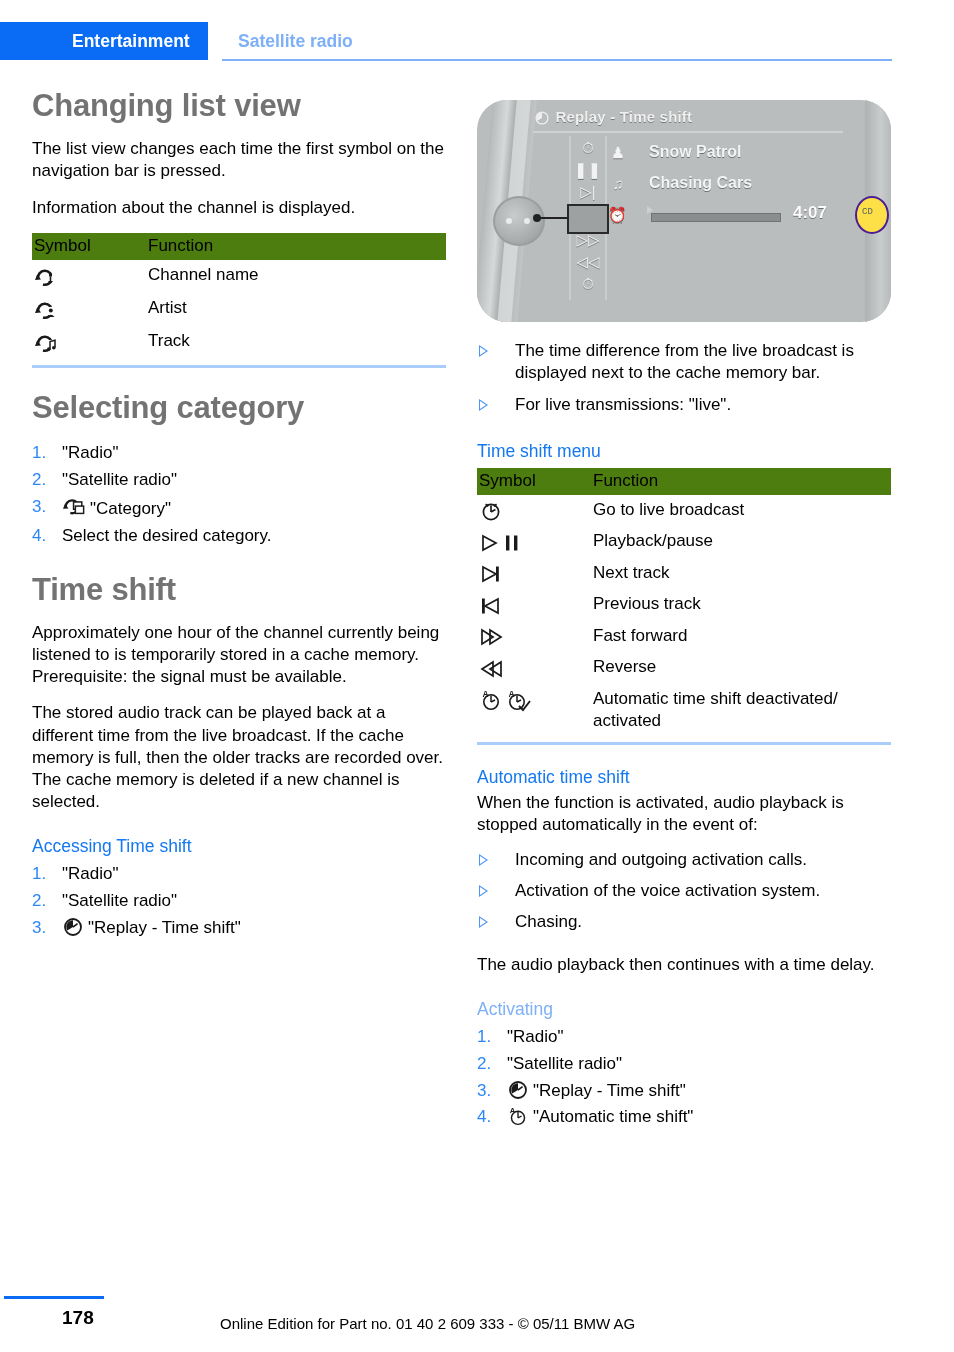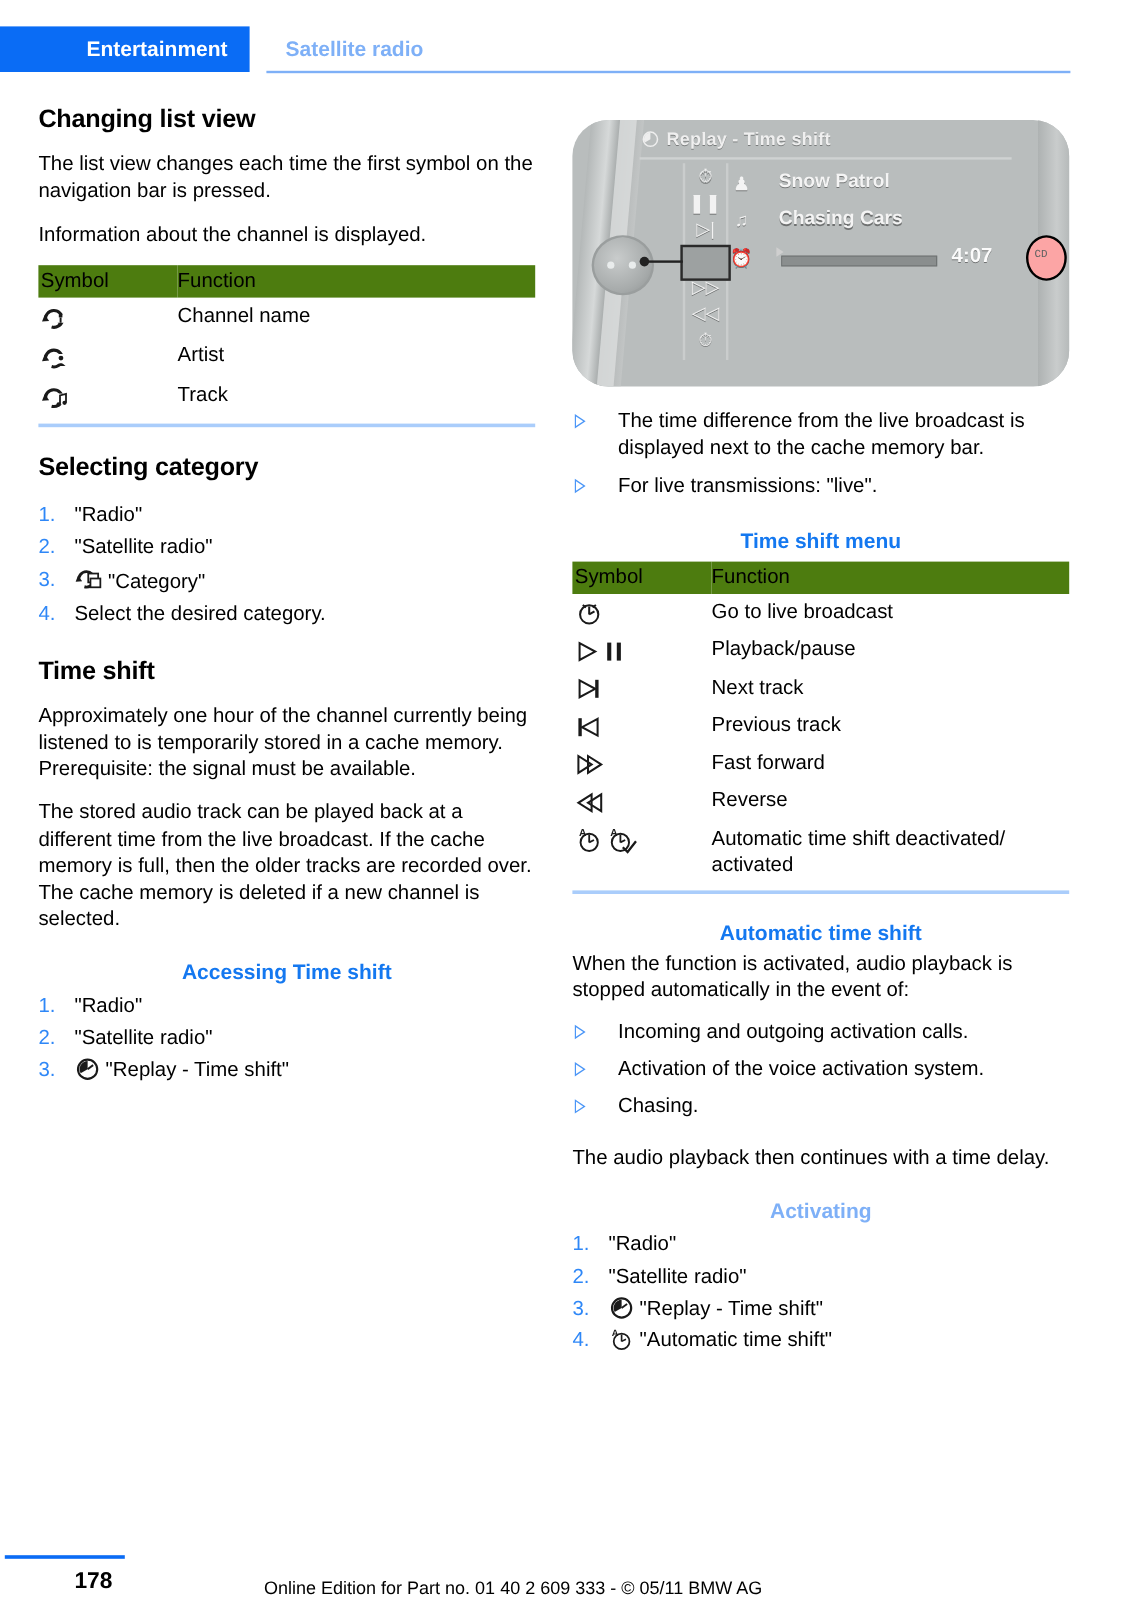--- a/index.html
+++ b/index.html
@@ -60,31 +60,30 @@
   }
   .col-right {
     position: absolute;
     left: 477px; top: 100px;
     width: 414px;
   }
 
   
   h1.h-main {
     margin: 0 0 14px 0;
-    font-size: 21px;
+    font-size: 31px;
     font-weight: bold;
-    color: #000000;
+    color: #737373;
     letter-spacing: -0.2px;
   }
   h2.h-sub {
     margin: 0 0 4px 0;
     font-size: 17.5px;
-    font-weight: bold;
+    font-weight: normal;
     color: #1478f0;
-    text-align: center;
   }
   h2.h-sub.light {
     color: #7eb0f7;
   }
 
   p.body {
     margin: 0 0 14px 0;
     font-size: 17px;
     line-height: 1.31;
   }
@@ -338,22 +337,22 @@
     position: absolute;
     left: 124px; top: 36px;
     width: 246px; height: 56px;
     border: 0;
   }
   .idr-right-badge {
     position: absolute;
     right: 2px; top: 96px;
     width: 30px; height: 34px;
     border-radius: 50%;
-    background: #fca5a5;
-    border: 2px solid #000000;
+    background: #fde047;
+    border: 2px solid #4c1d95;
   }
   .idr-right-badge span {
     position: absolute;
     left: 5px; top: 9px;
     font-size: 9px;
     color: #5c6060;
     font-family: "Liberation Mono", monospace;
   }
 
   

